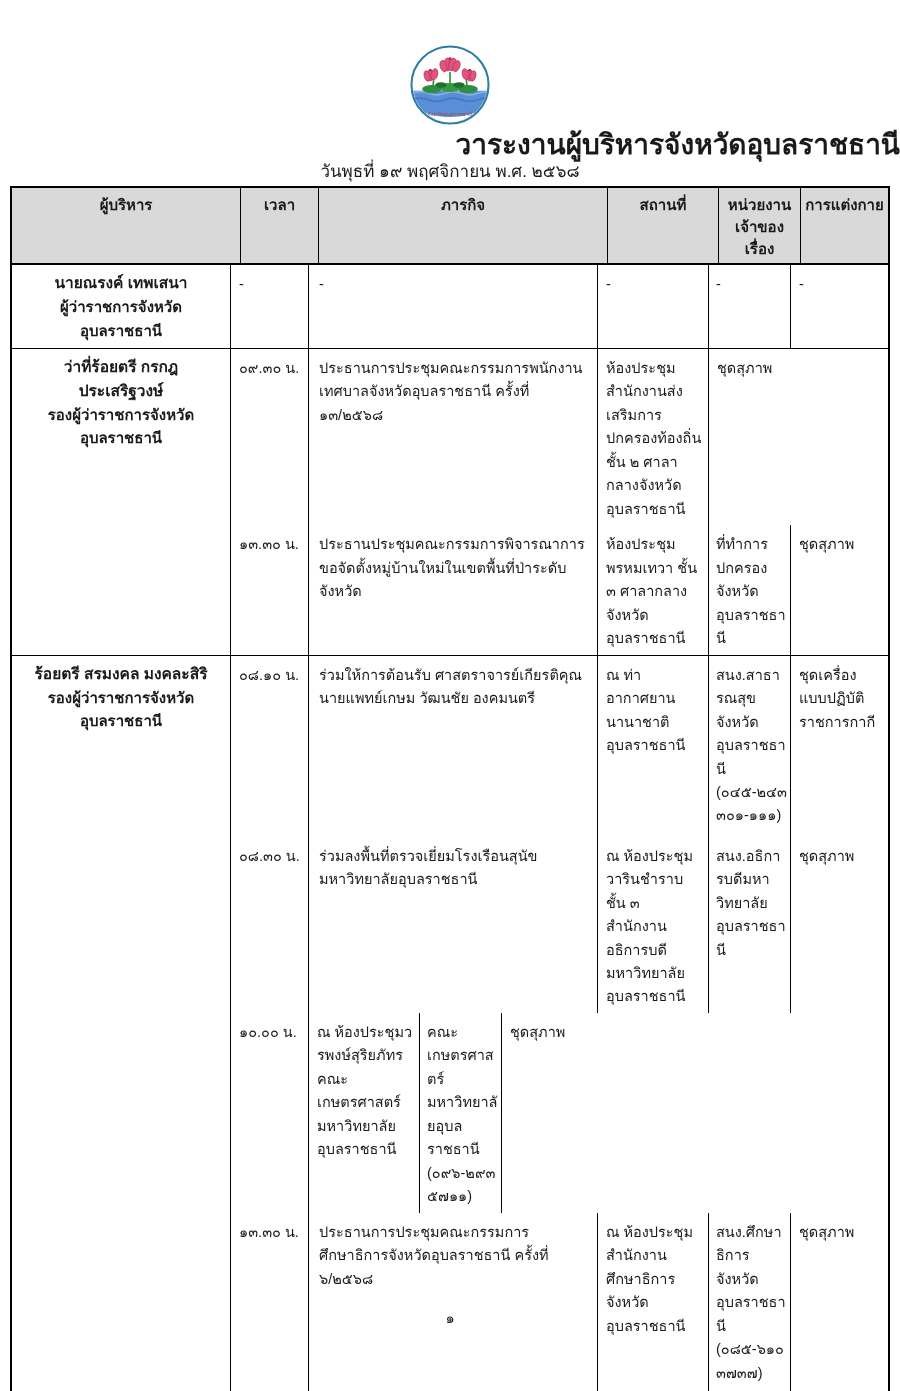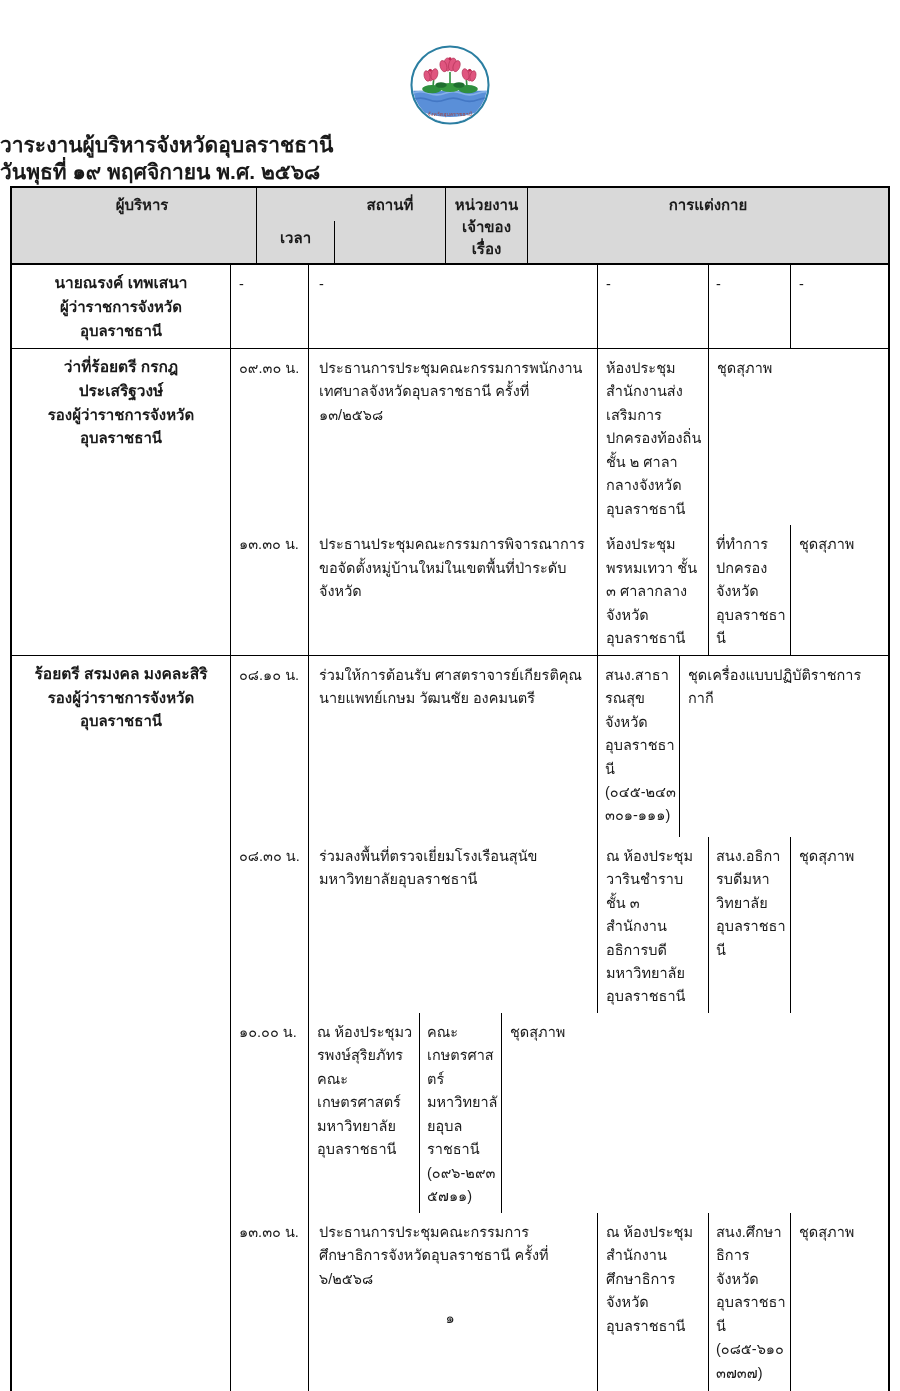--- a/index.html
+++ b/index.html
@@ -21,32 +21,33 @@
     left: 0;
     right: 0;
     display: flex;
     justify-content: center;
   }
   .doc-title {
     position: absolute;
     top: 132px;
     left: 0;
     right: 0;
-    text-align: left;
-    font-size: 21px;
+    text-align: right;
+    font-size: 28px;
     font-weight: 700;
     line-height: 26px;
   }
   .doc-date {
     position: absolute;
     top: 159px;
     left: 0;
     right: 0;
-    font-size: 21px;
-    font-weight: 700;
+    text-align: center;
+    font-size: 17px;
+    font-weight: 400;
     line-height: 26px;
   }
   .tbl {
     position: absolute;
     left: 10px;
     top: 186px;
     width: 880px;
     border: 2px solid #000;
     background: #fff;
     font-size: 14.5px;
@@ -56,22 +57,22 @@
     background: #d9d9d9;
     border-bottom: 2px solid #000;
     min-height: 47px;
     font-weight: 700;
     font-size: 15px;
     text-align: center;
     line-height: 1.45;
   }
   .hcell { padding: 6px 4px 4px 4px; border-right: 1px solid #000; }
   .hcell:last-child { border-right: none; }
-  .c-exec { width: 229px; margin-left: 16px; }
-  .c-time { width: 78px; margin-top: 33px; }
+  .c-exec { width: 229px; }
+  .c-time { width: 78px; }
   .c-mis  { width: 289px; }
   .c-loc  { width: 111px; }
   .c-agy  { width: 82px; }
   .c-drs  { flex: 1; }
   .trow {
     display: flex;
     border-bottom: 1px solid #000;
   }
   .trow:last-child { border-bottom: none; }
   .exec {
@@ -176,20 +177,21 @@
   </div>
 
   <div class="doc-title">วาระงานผู้บริหารจังหวัดอุบลราชธานี</div>
   <div class="doc-date">วันพุธที่ ๑๙ พฤศจิกายน พ.ศ. ๒๕๖๘</div>
 
   <div class="tbl">
 
     <div class="hdr">
       <div class="hcell c-exec">ผู้บริหาร</div>
       <div class="hcell c-time">เวลา</div>
+      <div class="hcell c-mis">ภารกิจ</div>
       <div class="hcell c-loc">สถานที่</div>
       <div class="hcell c-agy">หน่วยงานเจ้าของเรื่อง</div>
       <div class="hcell c-drs">การแต่งกาย</div>
     </div>
 
     <div class="trow">
       <div class="exec">
         <div class="exec-name">นายณรงค์ เทพเสนา</div>
         <div class="exec-pos">ผู้ว่าราชการจังหวัดอุบลราชธานี</div>
       </div>
@@ -228,20 +230,21 @@
 
     <div class="trow">
       <div class="exec">
         <div class="exec-name">ร้อยตรี สรมงคล มงคละสิริ</div>
         <div class="exec-pos">รองผู้ว่าราชการจังหวัดอุบลราชธานี</div>
       </div>
       <div class="entries">
         <div class="entry h181">
           <div class="cell time">๐๘.๑๐ น.</div>
           <div class="cell mis">ร่วมให้การต้อนรับ ศาสตราจารย์เกียรติคุณ นายแพทย์เกษม วัฒนชัย องคมนตรี</div>
+          <div class="cell loc">ณ ท่าอากาศยานนานาชาติอุบลราชธานี</div>
           <div class="cell agy">สนง.สาธารณสุขจังหวัดอุบลราชธานี (๐๔๕-๒๔๓๓๐๑-๑๑๑)</div>
           <div class="cell drs">ชุดเครื่องแบบปฏิบัติราชการกากี</div>
         </div>
         <div class="entry h135">
           <div class="cell time">๐๘.๓๐ น.</div>
           <div class="cell mis">ร่วมลงพื้นที่ตรวจเยี่ยมโรงเรือนสุนัข มหาวิทยาลัยอุบลราชธานี</div>
           <div class="cell loc">ณ ห้องประชุมวารินชำราบ ชั้น ๓ สำนักงานอธิการบดี มหาวิทยาลัยอุบลราชธานี</div>
           <div class="cell agy">สนง.อธิการบดีมหาวิทยาลัยอุบลราชธานี</div>
           <div class="cell drs">ชุดสุภาพ</div>
         </div>

